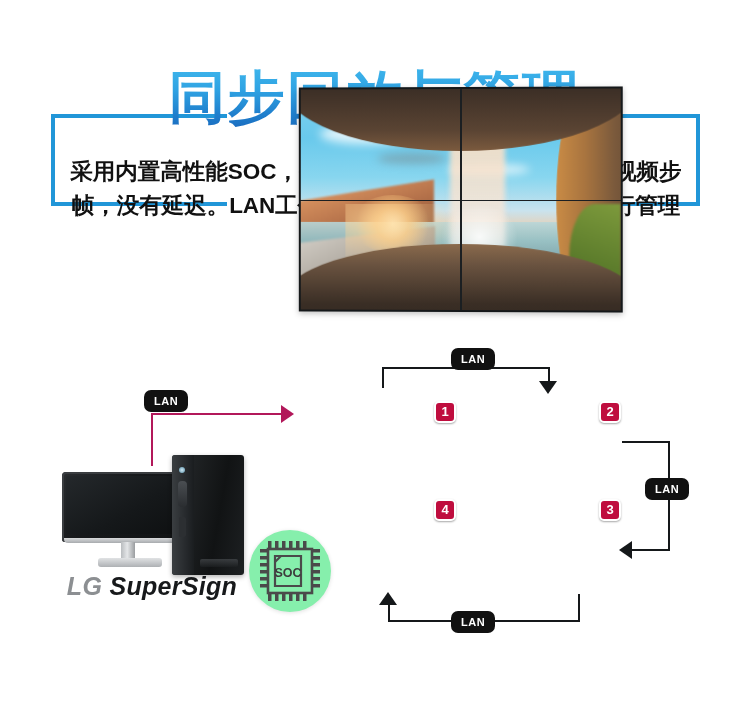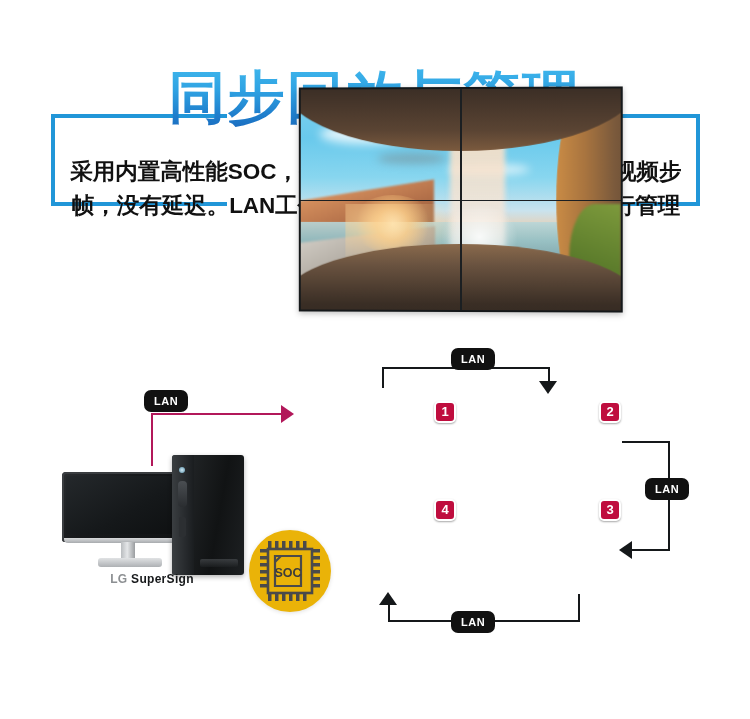--- a/index.html
+++ b/index.html
@@ -269,21 +269,21 @@
   #arrow-top  { left: 539px; top: 381px; }
   #arrow-right{ left: 619px; top: 541px; }
   #arrow-bot  { left: 379px; top: 592px; }
 
   
   #soc-icon {
     position: absolute;
     left: 249px; top: 530px;
     width: 82px; height: 82px;
     border-radius: 50%;
-    background: #eab308;
+    background: #86efac;
     box-shadow: 0 1px 4px rgba(0,0,0,.12);
     z-index: 8;
   }
   #soc-svg { position:absolute; left:11px; top:11px; }
 
   
   #pc-group { position: absolute; left: 62px; top: 455px; width: 180px; height: 130px; }
 
   #monitor-panel {
     position: absolute; left: 0; top: 17px;
@@ -353,23 +353,24 @@
     position:absolute; left:28px; top:104px; width:38px; height:8px;
     background: linear-gradient(180deg, rgba(80,84,88,.6), rgba(30,33,35,.6));
     border-radius:2px;
   }
 
   #pc-caption {
     position: absolute;
     left: 62px; top: 572px;
     width: 180px;
     text-align: center;
-    font-size: 12px;
+    font-size: 25px;
     font-weight: bold;
     letter-spacing: .3px;
+    font-style: italic;
   }
   #pc-caption .lg { color: #8c8f92; }
   #pc-caption .ss { color: #17191b; }
 </style>
 </head>
 <body>
 
 <div id="header-block">
 
   <div id="bracket-left" class="bracket"></div>

